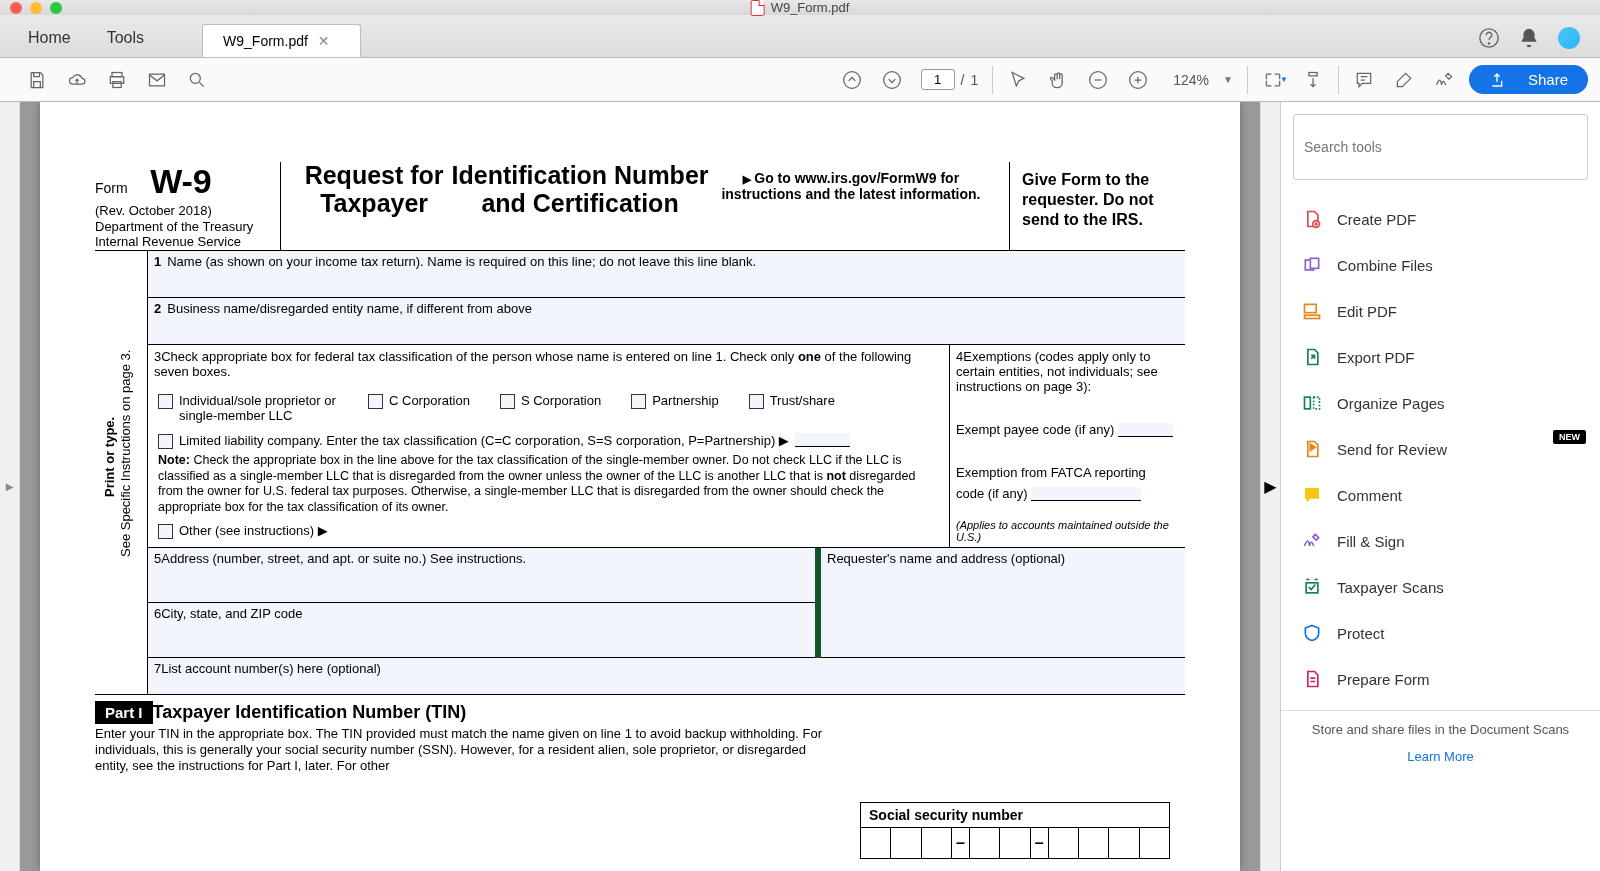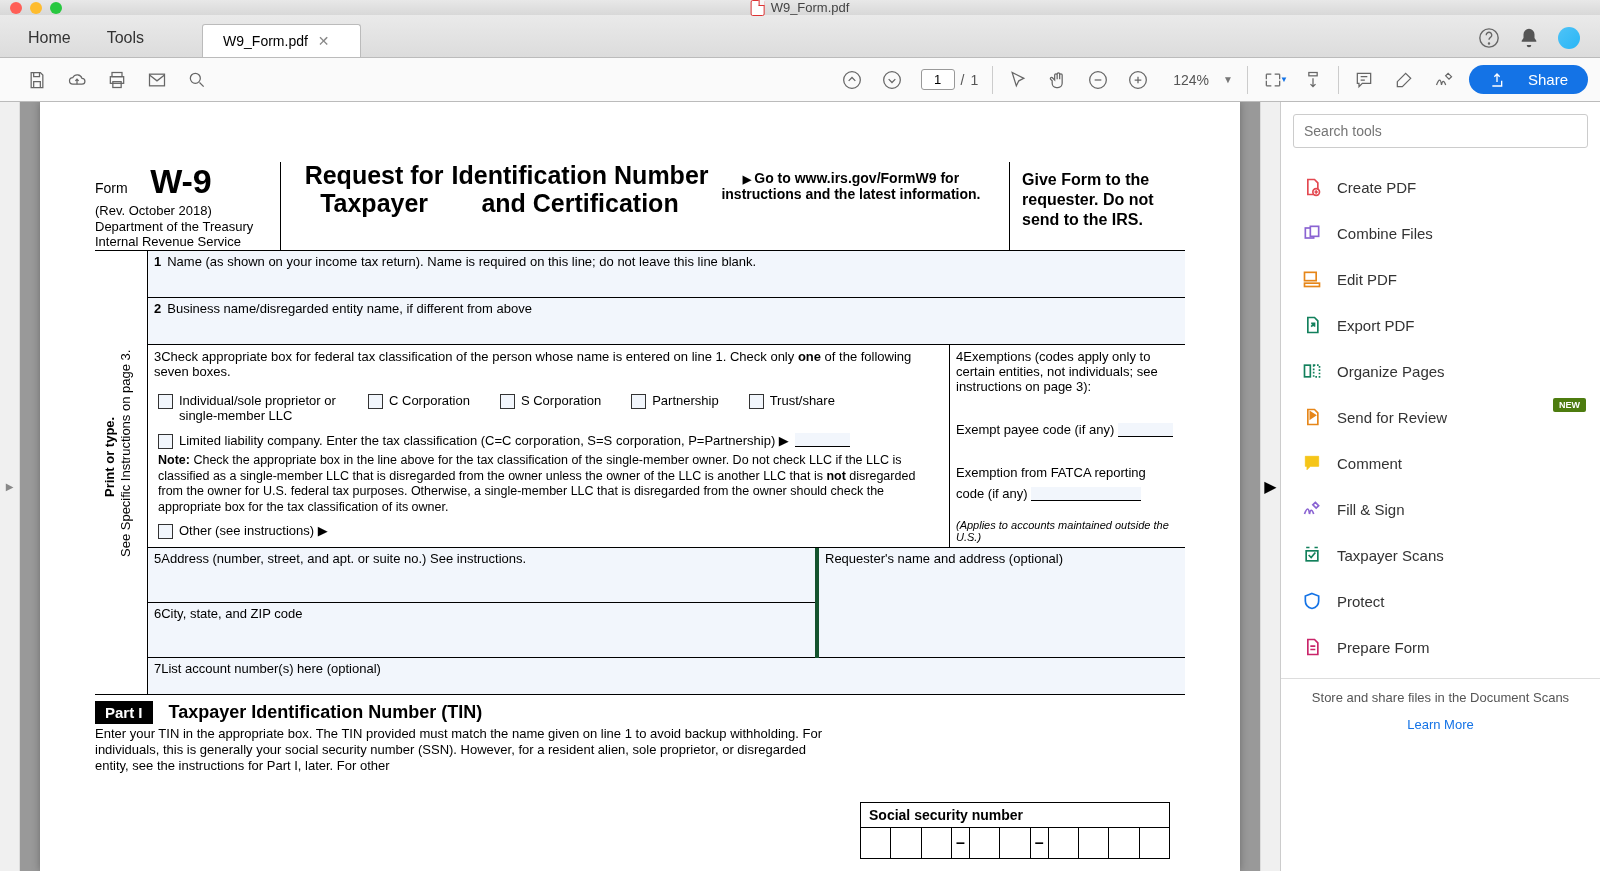--- a/index.html
+++ b/index.html
@@ -70,43 +70,43 @@
 .box3{flex:1;border-right:1px solid #000;padding:4px 6px;font-size:13px;}
 .box4{width:235px;padding:4px 6px;font-size:13px;}
 .cbline{display:flex;gap:30px;margin:14px 0 4px 4px;align-items:flex-start;flex-wrap:wrap;}
 .cb{display:flex;align-items:flex-start;gap:6px;}
 .cbx{width:15px;height:15px;border:1px solid #333;background:#f2f6fc;flex-shrink:0;margin-top:1px;}
 .note{font-size:12.5px;line-height:1.25;margin-top:4px;margin-left:4px;}
 .underline{display:inline-block;border-bottom:1px solid #000;min-width:55px;vertical-align:bottom;background:#f2f6fc;height:14px;}
 
 .row57{display:flex;}
 .leftcol{flex:1;}
-.rightcol{width:370px;border-left:4px solid #14532d;}
+.rightcol{width:370px;border-left:6px solid #14532d;}
 .cell{border-bottom:1px solid #000;padding:3px 6px;font-size:13px;}
 .cell.t{padding-bottom:36px;}
 
-.part{margin-top:6px;display:flex;align-items:center;gap:16px;}
+.part{margin-top:6px;display:flex;align-items:center;gap:0;}
 .partbox{background:#000;color:#fff;padding:3px 10px;font-weight:700;font-size:15px;}
 .parttitle{font-size:18px;font-weight:700;}
 .partline{border-top:1.5px solid #000;}
 .bodytxt{font-size:13px;line-height:1.25;margin-top:2px;}
 
 .tinfloat{position:absolute; right:70px; bottom:12px; width:310px; border:1.5px solid #000;}
 .tinhead{border-bottom:1.5px solid #000;padding:4px 8px;font-size:14px;font-weight:700;background:#fff;}
 .tincells{display:flex;height:30px;}
 .tincells .c{flex:1;border-right:1px solid #000;}
 .tincells .dash{width:18px;border-right:1px solid #000;display:flex;align-items:center;justify-content:center;font-weight:700;}
 
 
-.searchtools{margin:12px 12px 8px;border:1px solid #ccc;border-radius:3px;padding:8px 10px;color:#888;font-size:14px;}
+.searchtools{margin:12px 12px 8px;border:1px solid #ccc;border-radius:3px;padding:24px 10px;color:#888;font-size:14px;}
 .toollist{padding:8px 0;overflow:auto;}
 .toolitem{display:flex;align-items:center;gap:14px;padding:12px 20px;font-size:15px;color:#333;cursor:pointer;position:relative;}
 .ticon2{width:22px;height:22px;display:flex;align-items:center;justify-content:center;}
 .ticon2 svg{width:20px;height:20px;}
-.newbadge{position:absolute;right:14px;top:4px;background:#4d7c0f;color:#fff;font-size:9px;font-weight:700;padding:2px 6px;border-radius:2px;}
+.newbadge{position:absolute;right:14px;top:4px;background:#000000;color:#fff;font-size:9px;font-weight:700;padding:2px 6px;border-radius:2px;}
 .bottomtxt{text-align:center;font-size:13px;color:#555;padding:10px 20px;line-height:1.4;}
 .learnmore{color:#1473e6;font-size:13px;text-align:center;cursor:pointer;}
 
 .italic{font-style:italic;}
 </style>
 </head>
 <body>
 
 <div class="titlebar">
   <div class="traffic">

